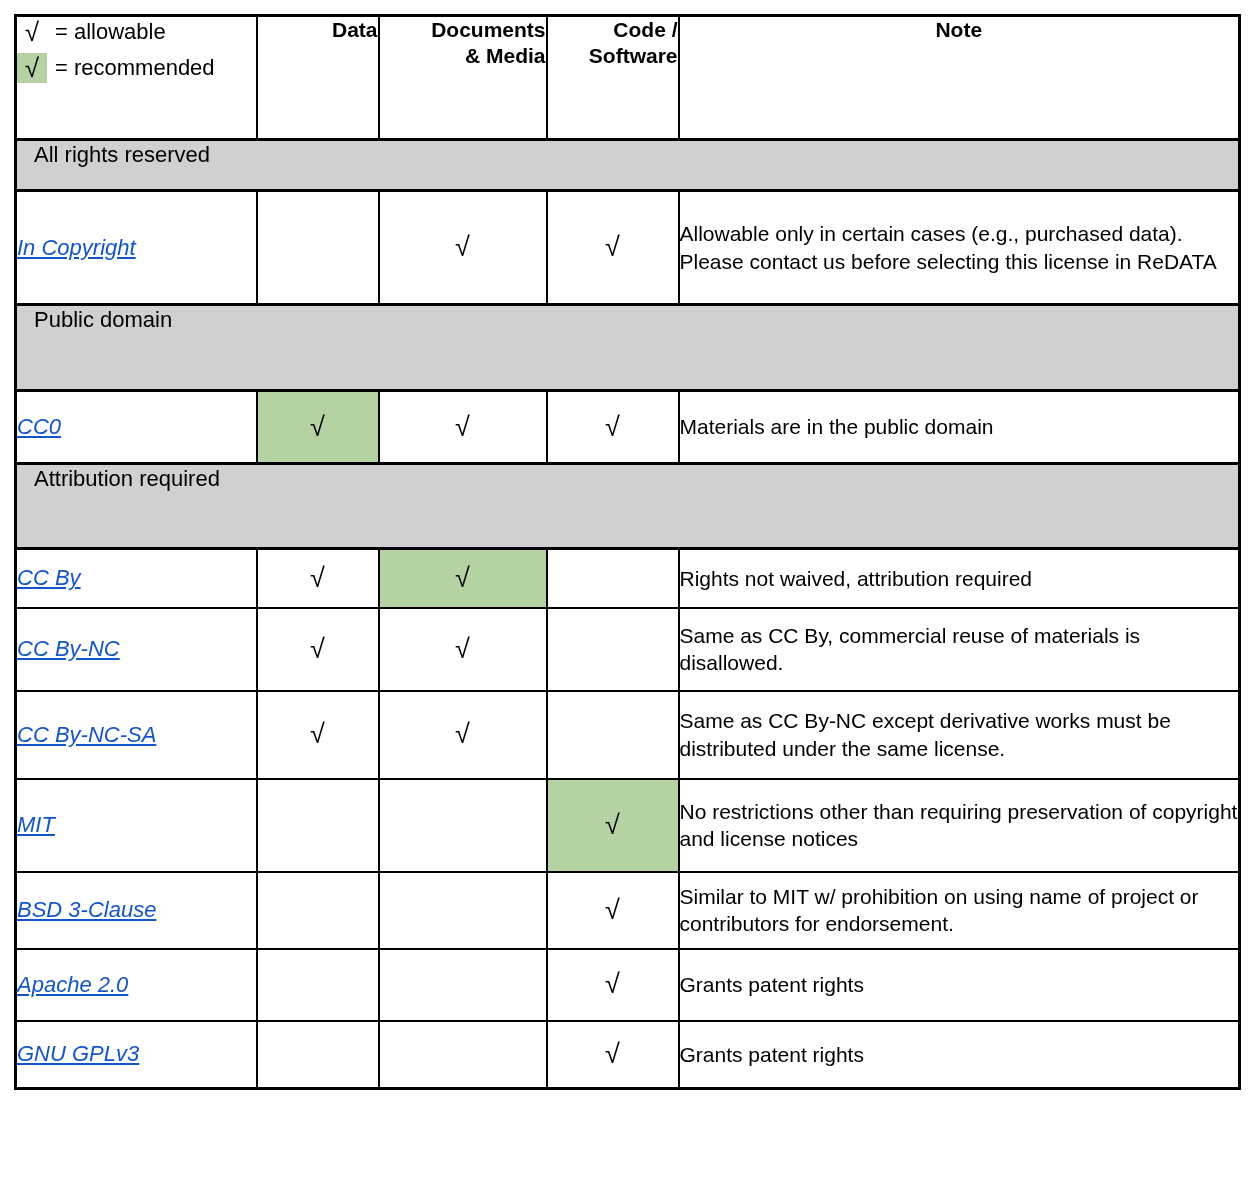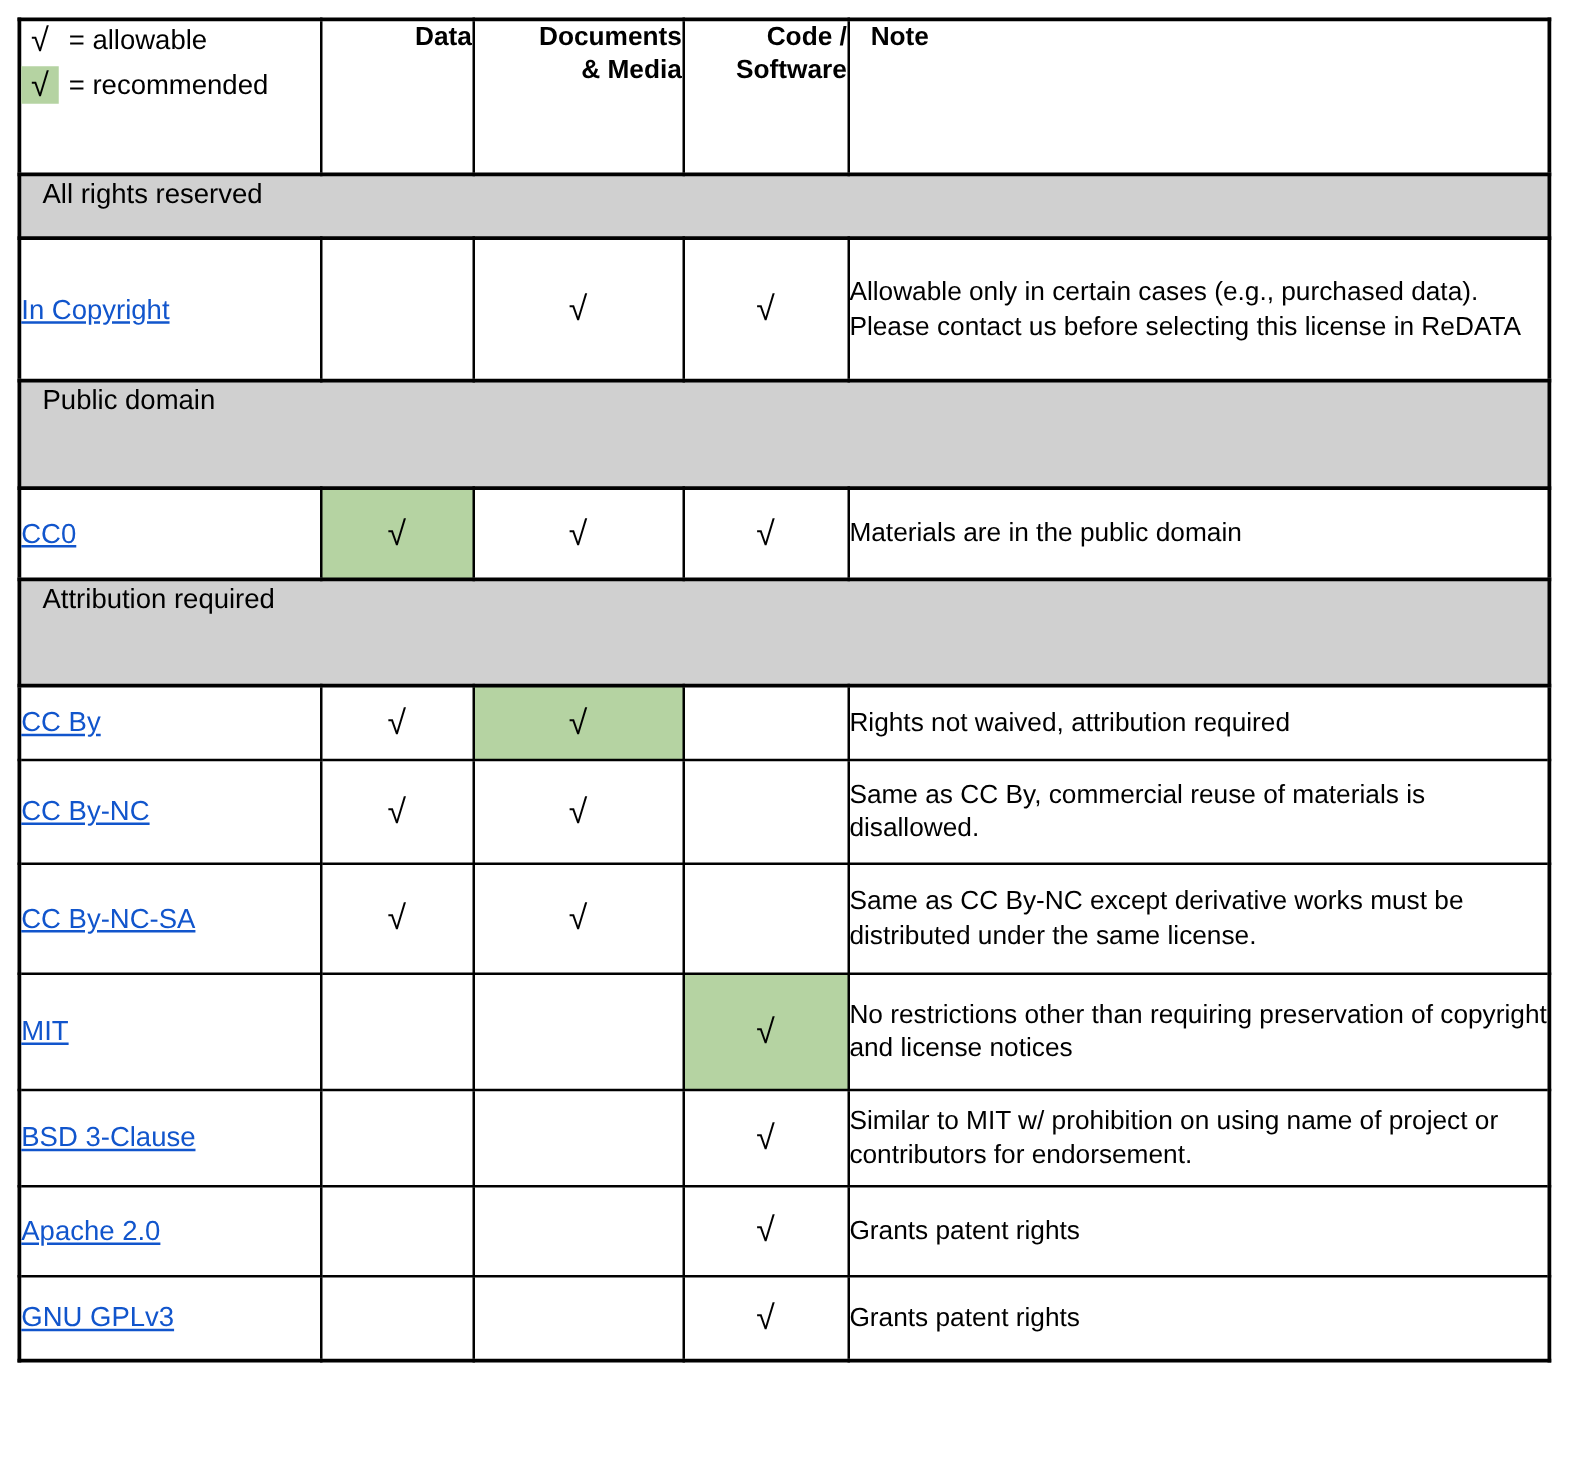--- a/index.html
+++ b/index.html
@@ -85,22 +85,21 @@
 
   .col-head {
     text-align: right;
     vertical-align: top;
     font-weight: bold;
     font-size: 21px;
     line-height: 1.25;
     padding-top: 12px;
   }
   .col-head.note-head {
-    text-align: left;
-    padding-left: 17px;
+    text-align: center;
   }
 
   
   tr.section-row td {
     background: #d0d0d0;
     border-left: 3px solid #000000;
     border-right: 3px solid #000000;
     border-top: 3px solid #000000;
     border-bottom: 3px solid #000000;
     padding: 0 0 0 17px;
@@ -114,20 +113,21 @@
   }
   tr.section-row.h48 td { height: 48px; }
   tr.section-row.h83 td { height: 83px; }
   tr.section-row.h82 td { height: 82px; }
 
   
   tr.data-row td { vertical-align: middle; }
   .license-cell {
     padding-left: 17px;
     font-size: 22px;
+    font-style: italic;
   }
   .license-link {
     color: #1155cc;
     text-decoration: underline;
     cursor: pointer;
     font-size: 22px;
   }
   .mark-cell {
     text-align: center;
     font-size: 26px;

